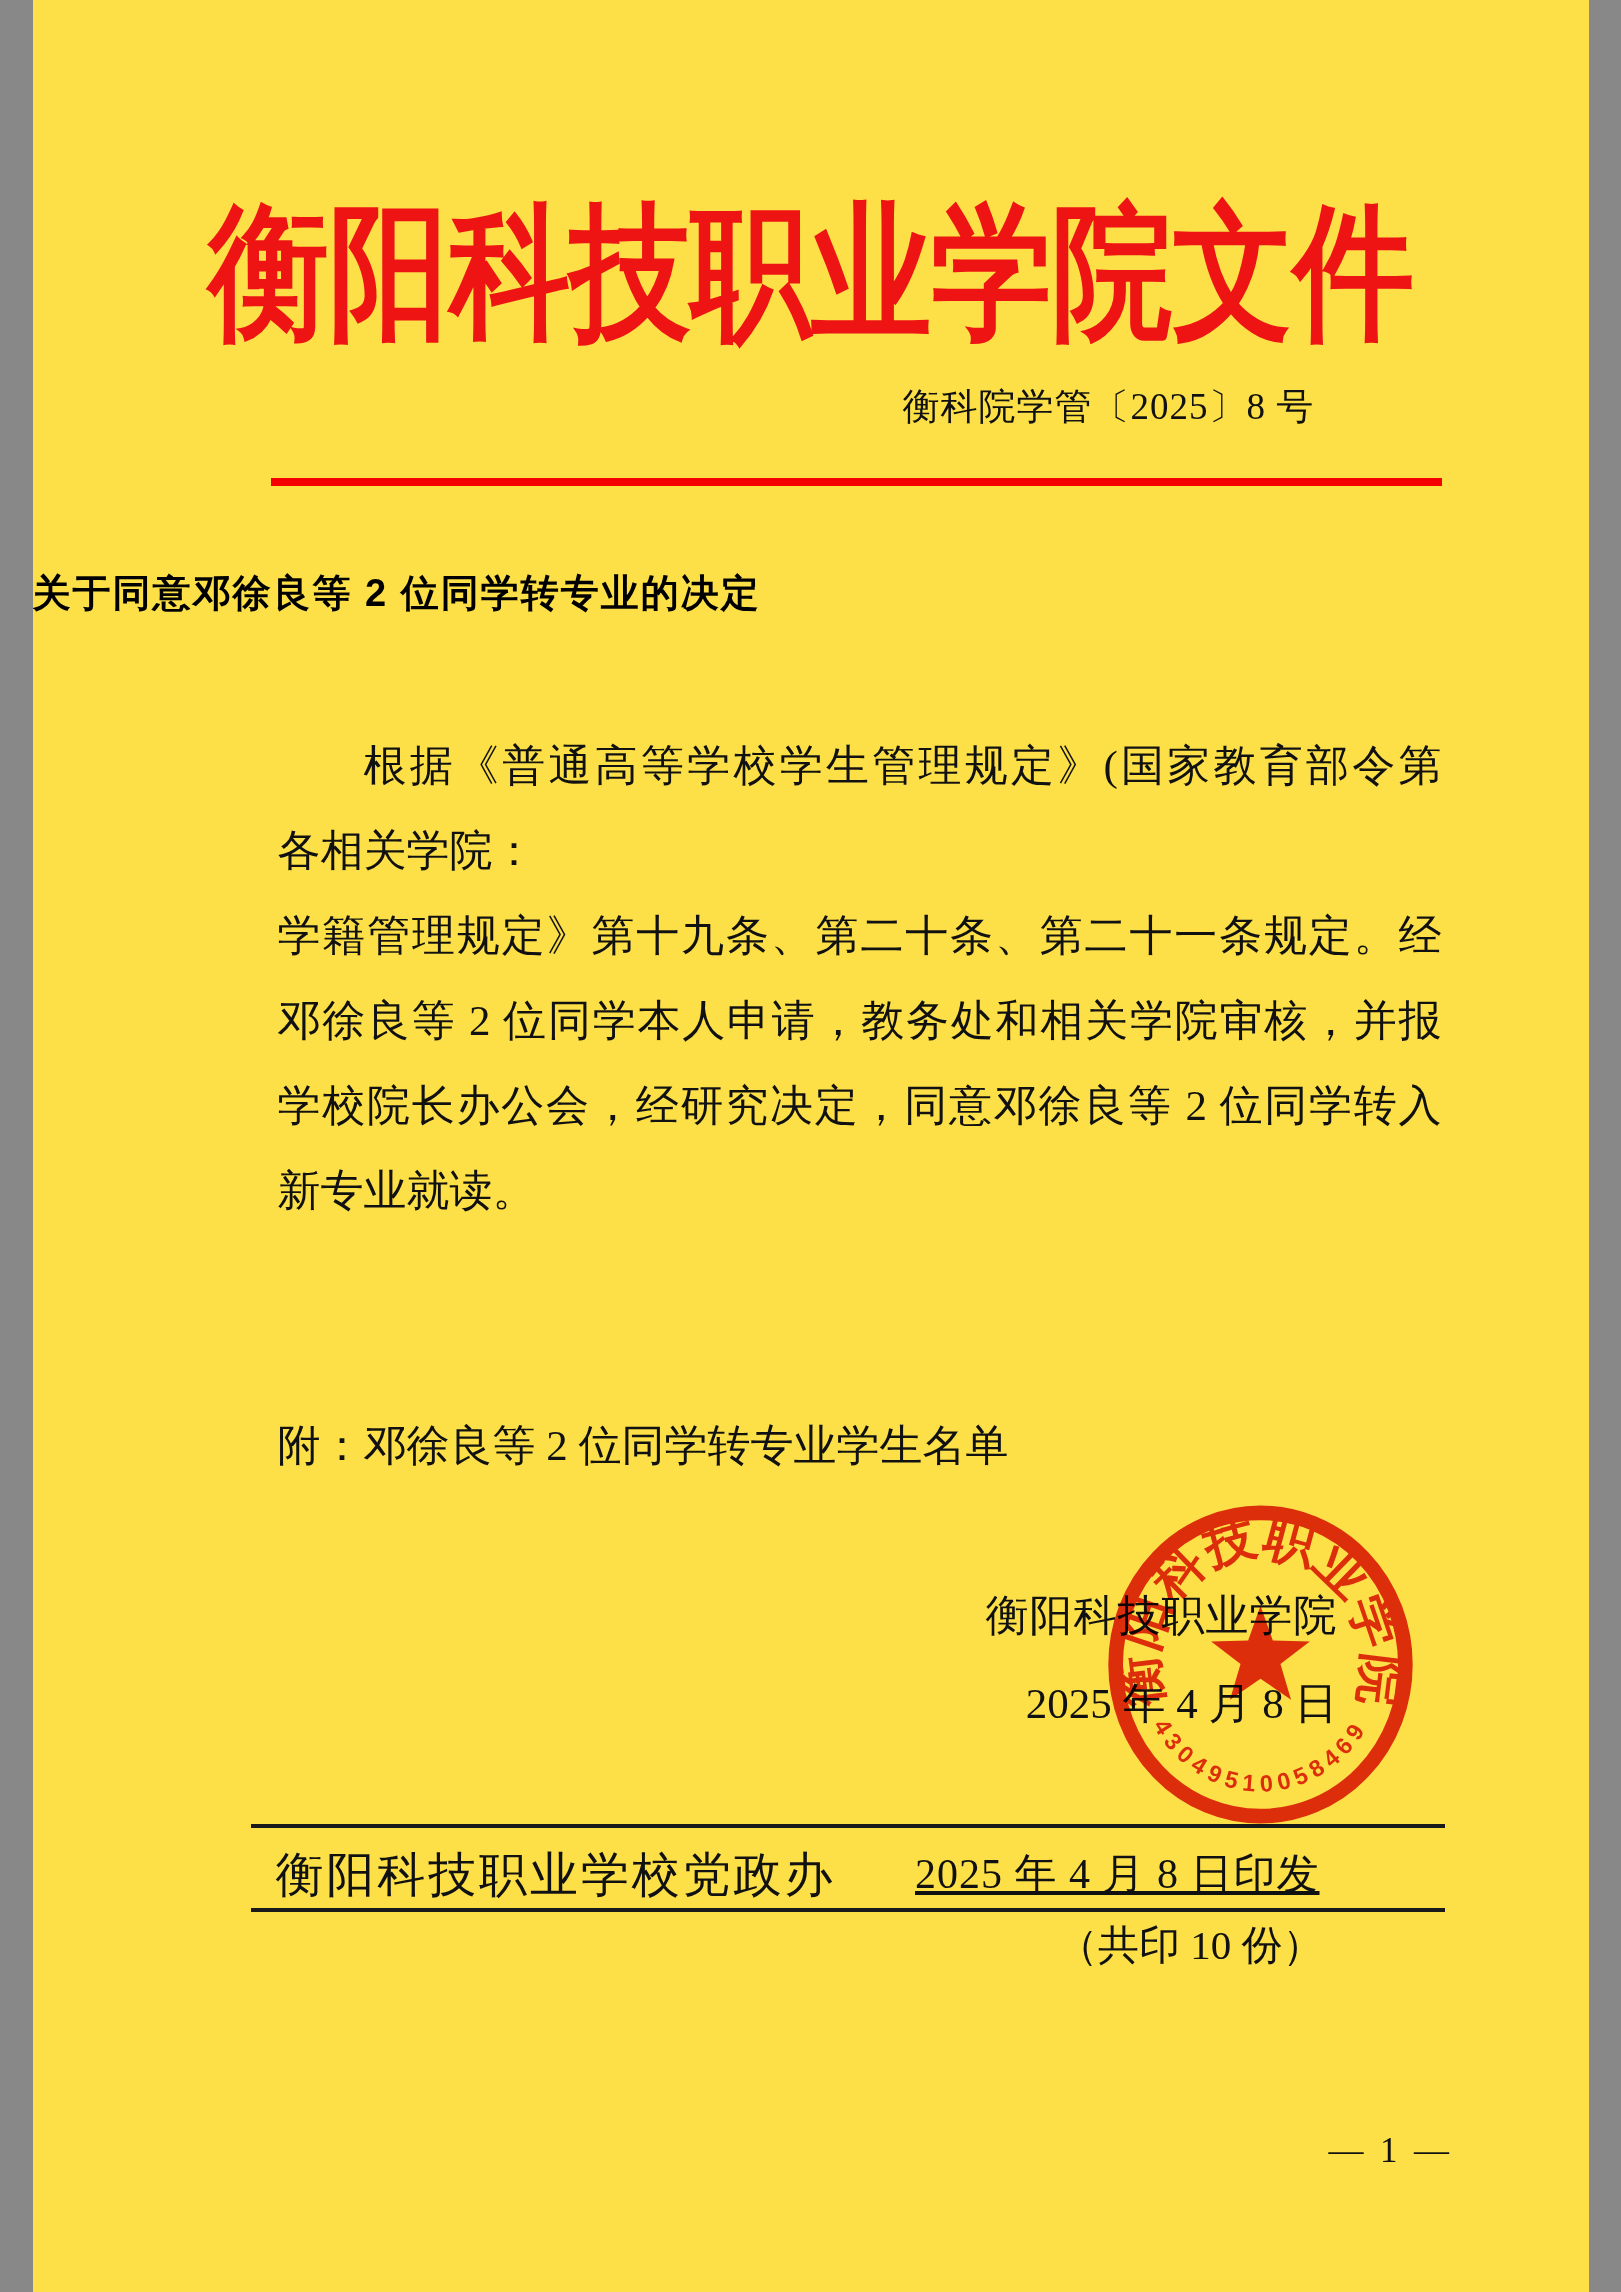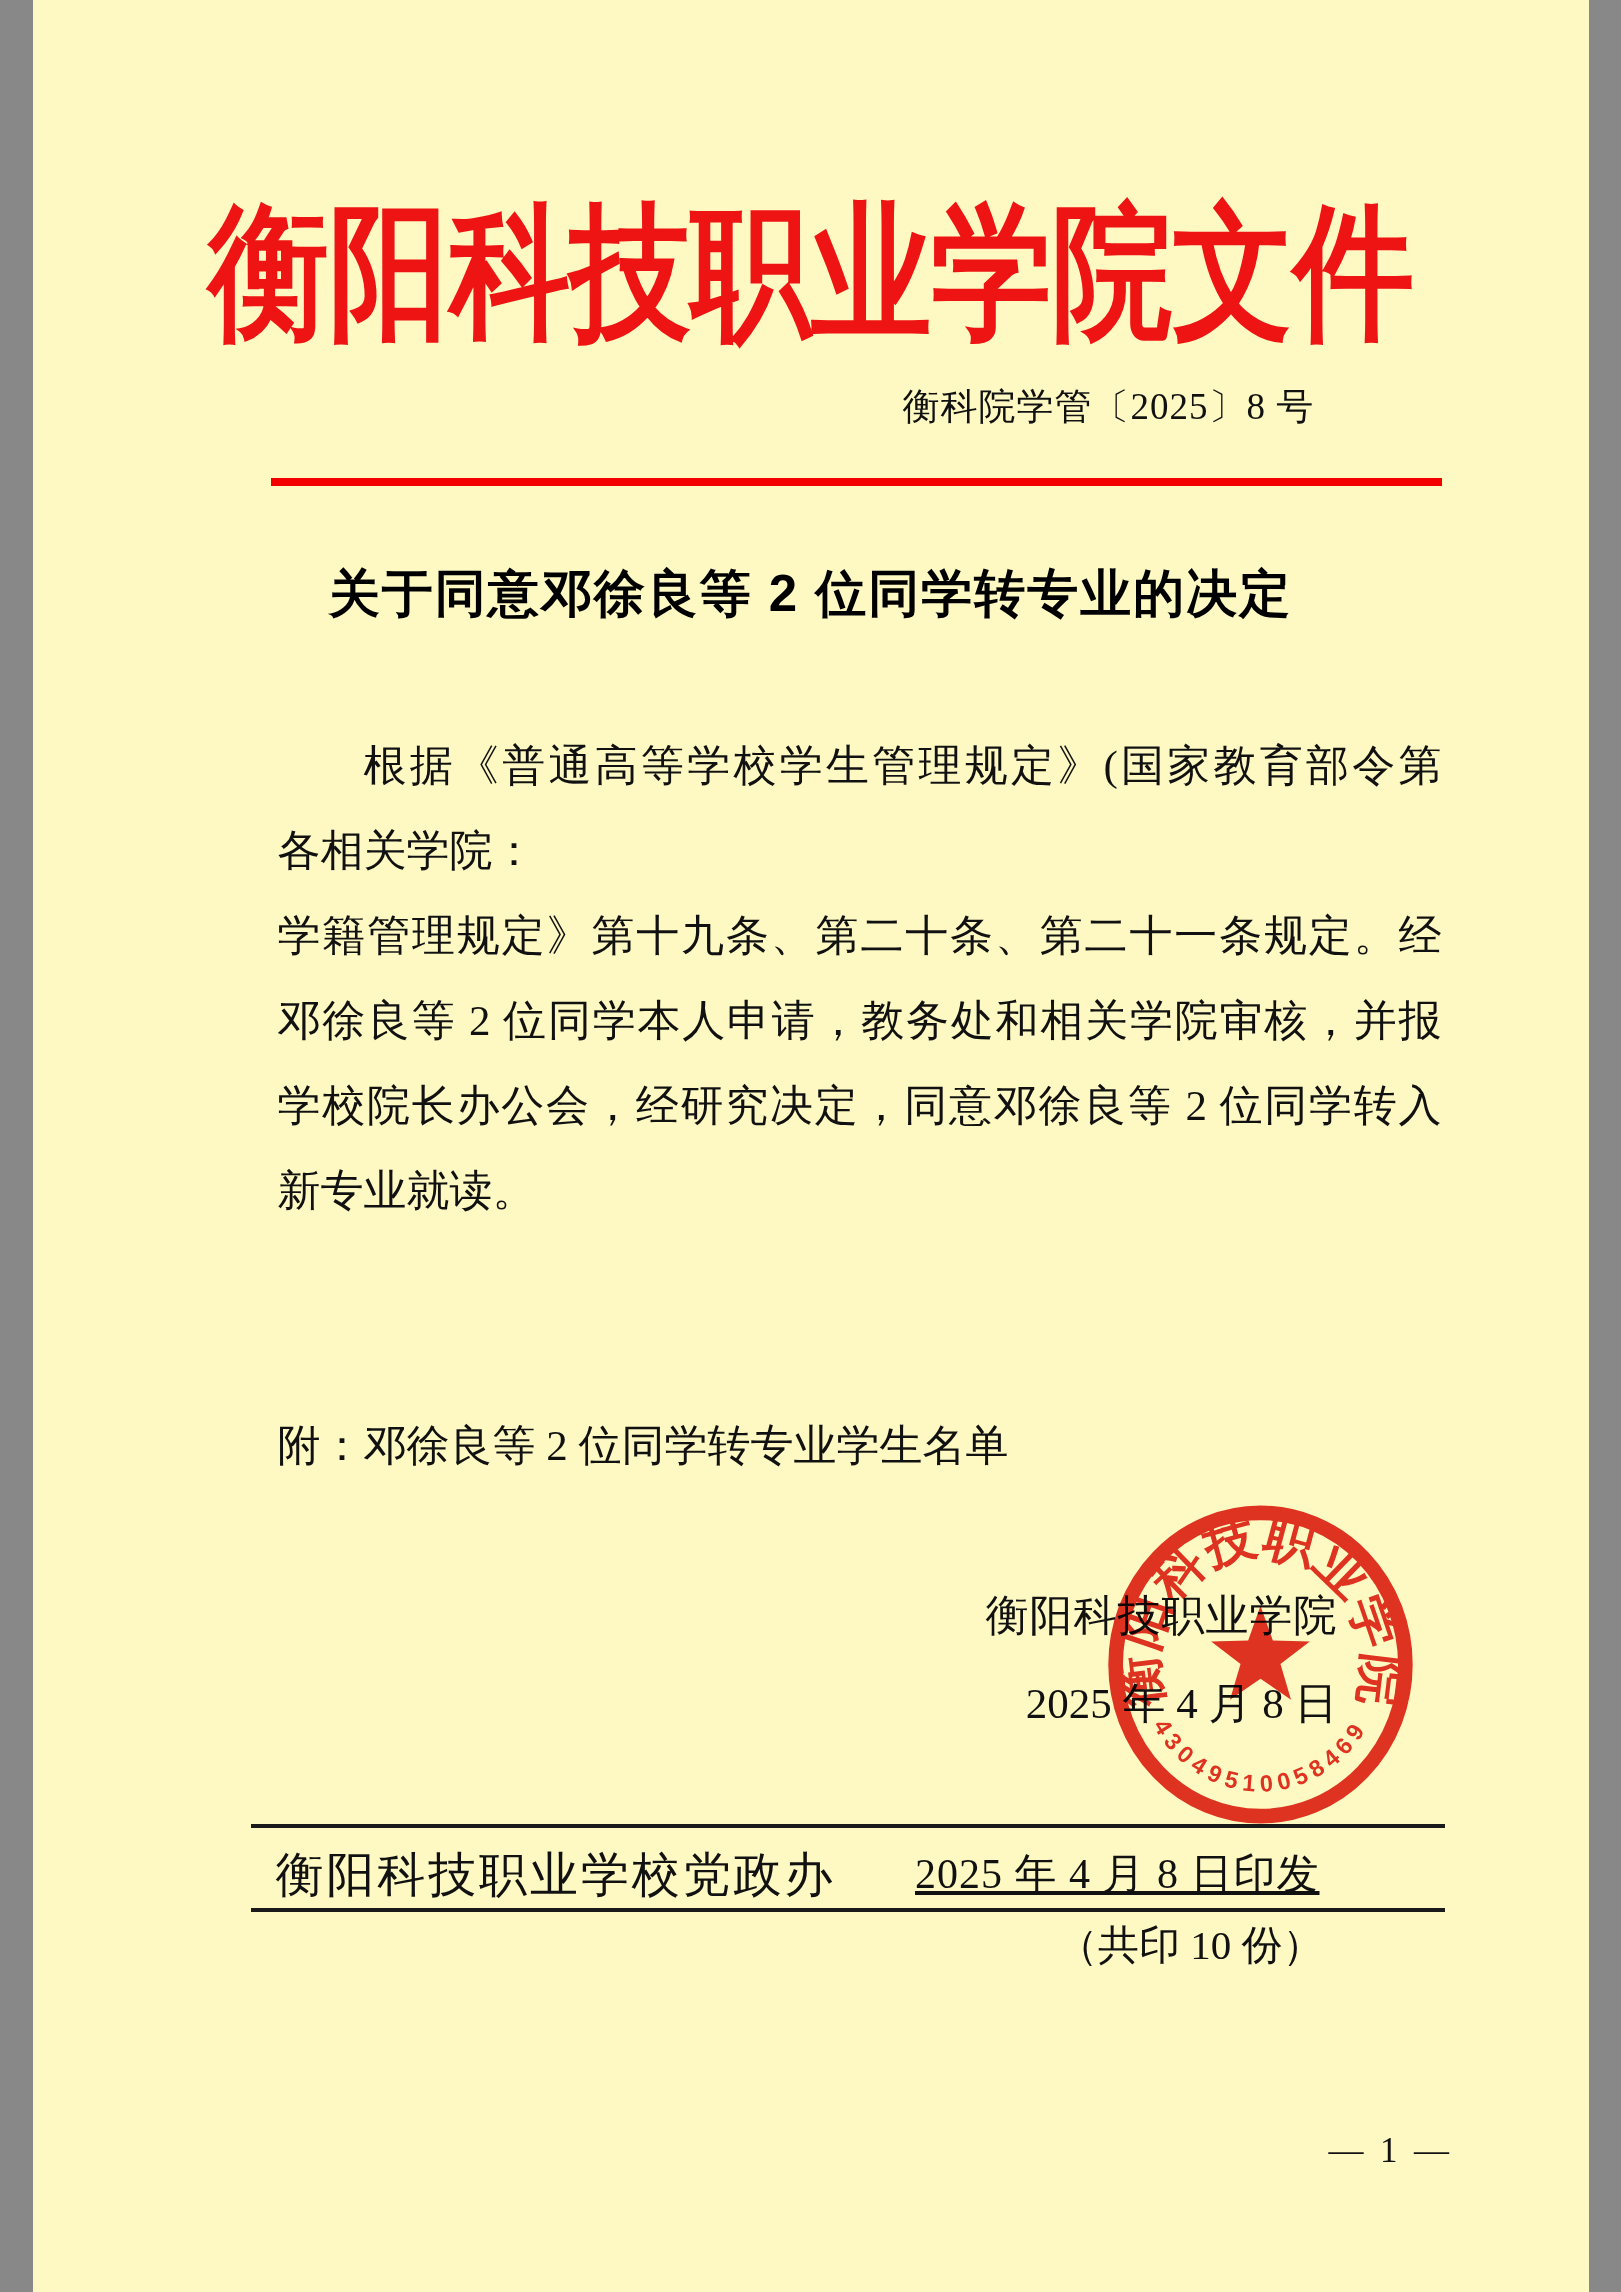--- a/index.html
+++ b/index.html
@@ -2,21 +2,21 @@
 <html><head>
 <meta charset="utf-8">
 <style>
   * { margin: 0; padding: 0; box-sizing: border-box; }
   html, body { background: #888; }
   .page {
     position: relative;
     width: 1556px;
     height: 2293px;
     margin: 0 auto;
-    background: #fef9c3;
+    background: #fde047;
     overflow: hidden;
     font-family: "Liberation Serif", serif;
     color: #1a1a1a;
   }
   
   .org-title {
     position: absolute;
     top: 196px; left: 0;
     width: 100%;
     text-align: center;
@@ -46,24 +46,23 @@
     position: absolute;
     top: 478px; left: 238px;
     width: 1171px; height: 7.8px;
     background: #f40000;
   }
   
   .subject {
     position: absolute;
     top: 561px; left: 0;
     width: 100%;
-    text-align: center;
     font-family: "Liberation Sans", sans-serif;
     font-weight: 700;
-    font-size: 51px;
+    font-size: 38px;
     line-height: 65px;
     color: #000;
     letter-spacing: 2px;
     white-space: nowrap;
   }
   
   .body-block {
     position: absolute;
     top: 723px; left: 245px;
     width: 1164px;

